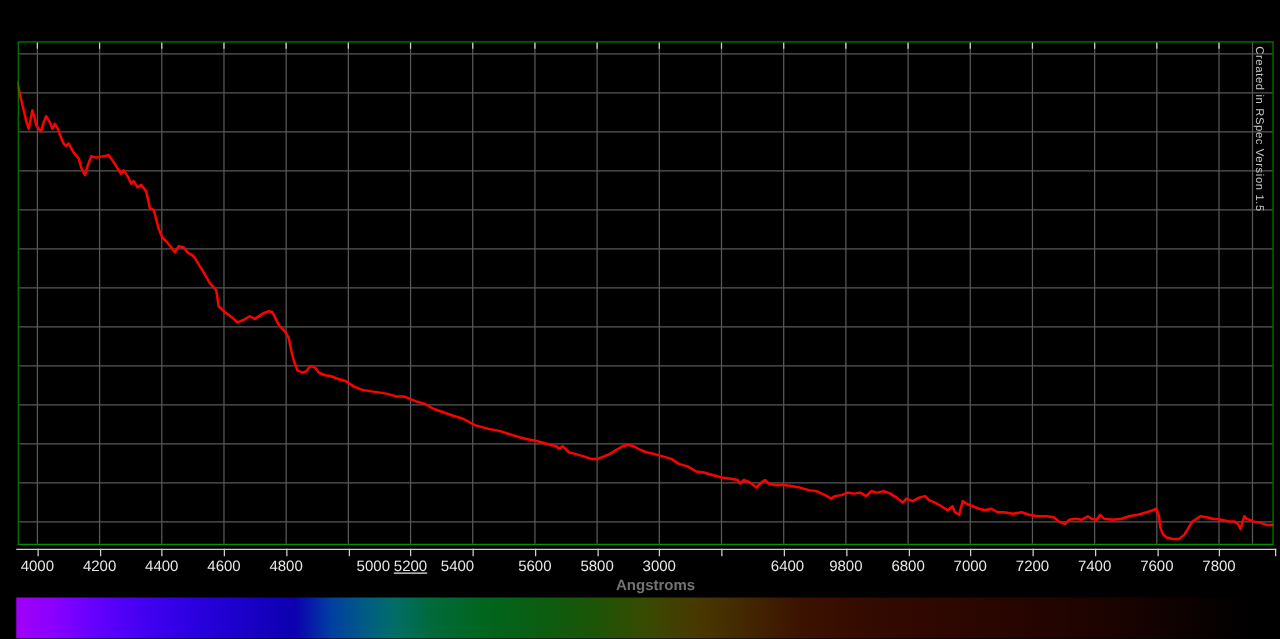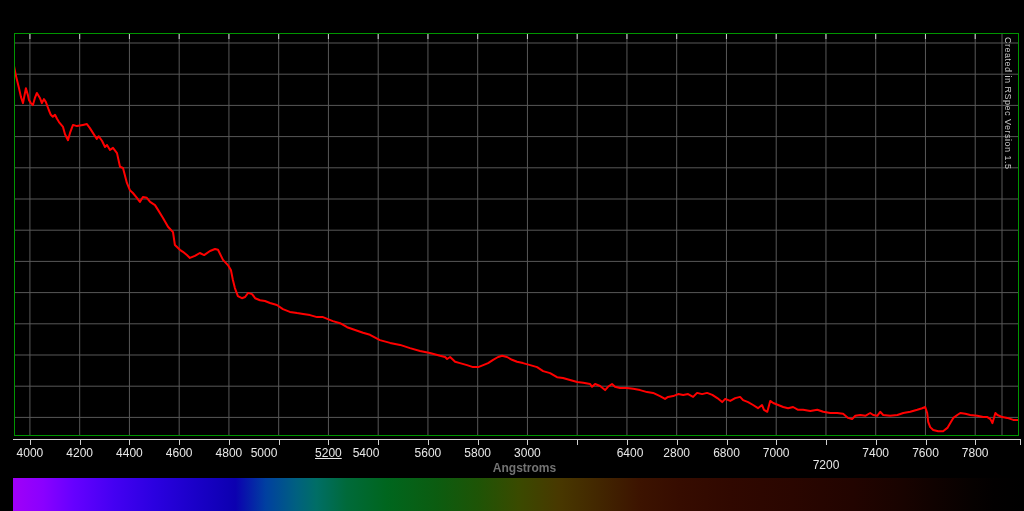--- a/index.html
+++ b/index.html
@@ -94,43 +94,43 @@
       <div class="x-tick-label" style="left: -0.1px;">4000</div>
       <div class="x-tick" style="left: 79.7px;"></div>
       <div class="x-tick-label" style="left: 49.7px;">4200</div>
       <div class="x-tick" style="left: 129.4px;"></div>
       <div class="x-tick-label" style="left: 99.4px;">4400</div>
       <div class="x-tick" style="left: 179.2px;"></div>
       <div class="x-tick-label" style="left: 149.2px;">4600</div>
       <div class="x-tick" style="left: 228.9px;"></div>
       <div class="x-tick-label" style="left: 198.9px;">4800</div>
       <div class="x-tick" style="left: 278.7px;"></div>
-      <div class="x-tick-label" style="left: 234px;">5000</div>
+      <div class="x-tick-label" style="left: 252px; text-align: right;">5000</div>
       <div class="x-tick" style="left: 328.4px;"></div>
       <div class="x-tick-label" style="left: 298.4px; text-decoration: underline;">5200</div>
       <div class="x-tick" style="left: 378.2px;"></div>
       <div class="x-tick-label" style="left: 336px;">5400</div>
       <div class="x-tick" style="left: 427.9px;"></div>
       <div class="x-tick-label" style="left: 397.9px;">5600</div>
       <div class="x-tick" style="left: 477.7px;"></div>
       <div class="x-tick-label" style="left: 447.7px;">5800</div>
       <div class="x-tick" style="left: 527.4px;"></div>
       <div class="x-tick-label" style="left: 497.4px;">3000</div>
       <div class="x-tick" style="left: 577.2px;"></div>
       <div class="x-tick-label" style="left: 547.2px; margin-top: 43px;">6200</div>
       <div class="x-tick" style="left: 627px;"></div>
       <div class="x-tick-label" style="left: 600px;">6400</div>
       <div class="x-tick" style="left: 676.7px;"></div>
-      <div class="x-tick-label" style="left: 646.7px;">2800</div>
+      <div class="x-tick-label" style="left: 646.7px;">9800</div>
       <div class="x-tick" style="left: 726.5px;"></div>
       <div class="x-tick-label" style="left: 696.5px;">6800</div>
       <div class="x-tick" style="left: 776.2px;"></div>
       <div class="x-tick-label" style="left: 746.2px;">7000</div>
       <div class="x-tick" style="left: 826px;"></div>
-      <div class="x-tick-label" style="left: 796px; margin-top: 12px;">7200</div>
+      <div class="x-tick-label" style="left: 796px;">7200</div>
       <div class="x-tick" style="left: 875.7px;"></div>
       <div class="x-tick-label" style="left: 845.7px;">7400</div>
       <div class="x-tick" style="left: 925.5px;"></div>
       <div class="x-tick-label" style="left: 895.5px;">7600</div>
       <div class="x-tick" style="left: 975.2px;"></div>
       <div class="x-tick-label" style="left: 945.2px;">7800</div>
       <div class="x-tick" style="left: 1020px;"></div>
     </div>
   <div class="x-axis-title">Angstroms</div>
 

